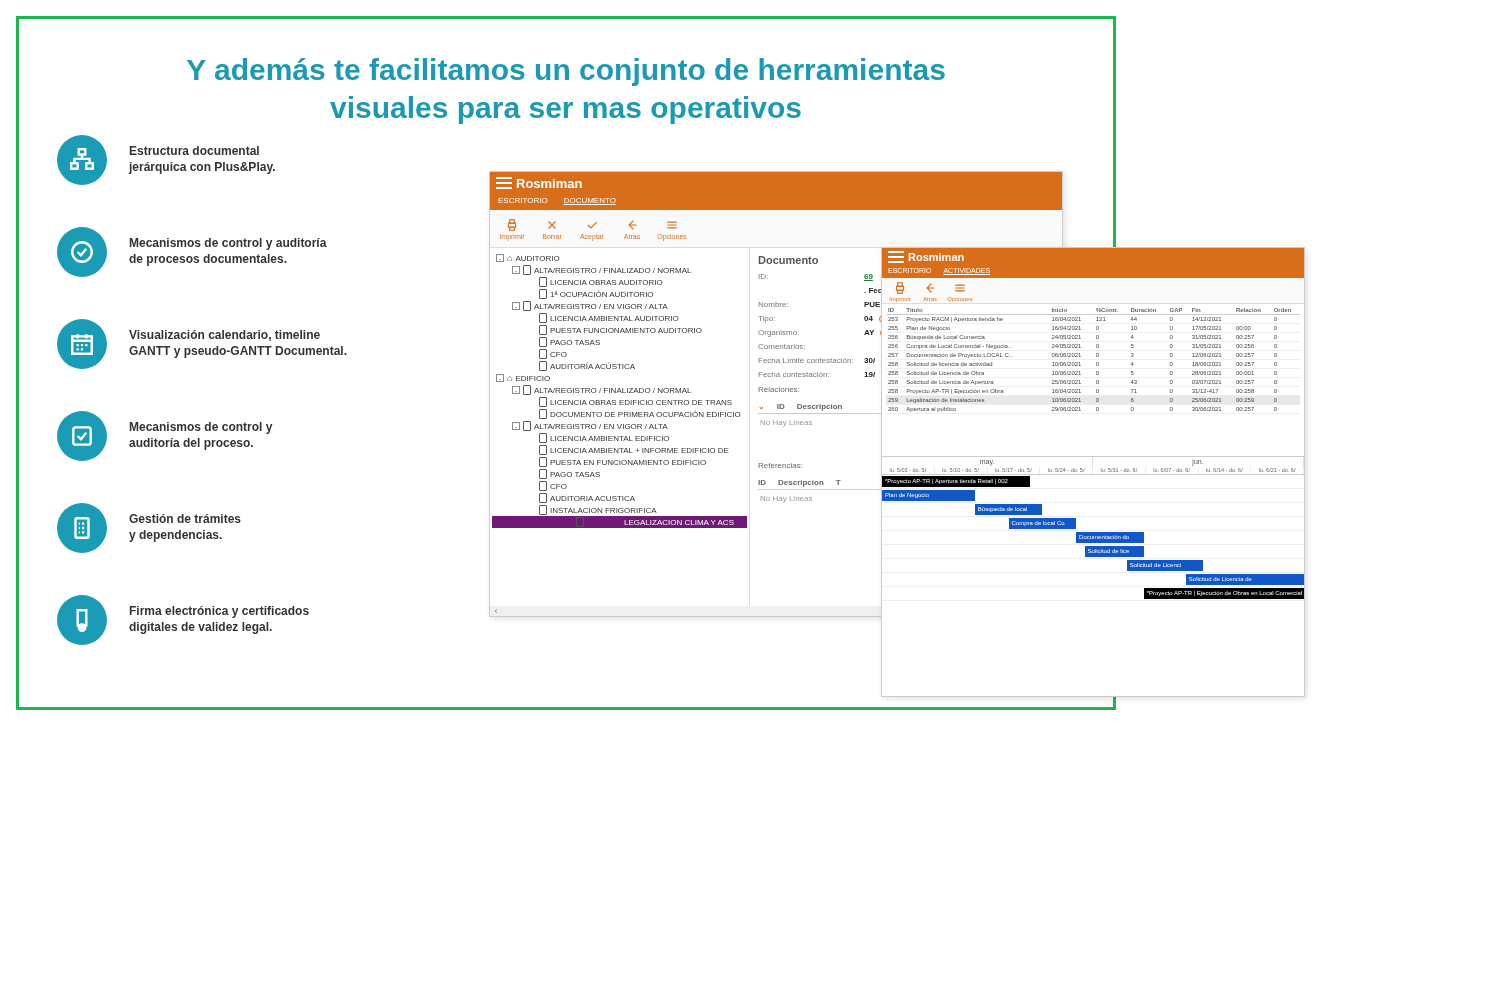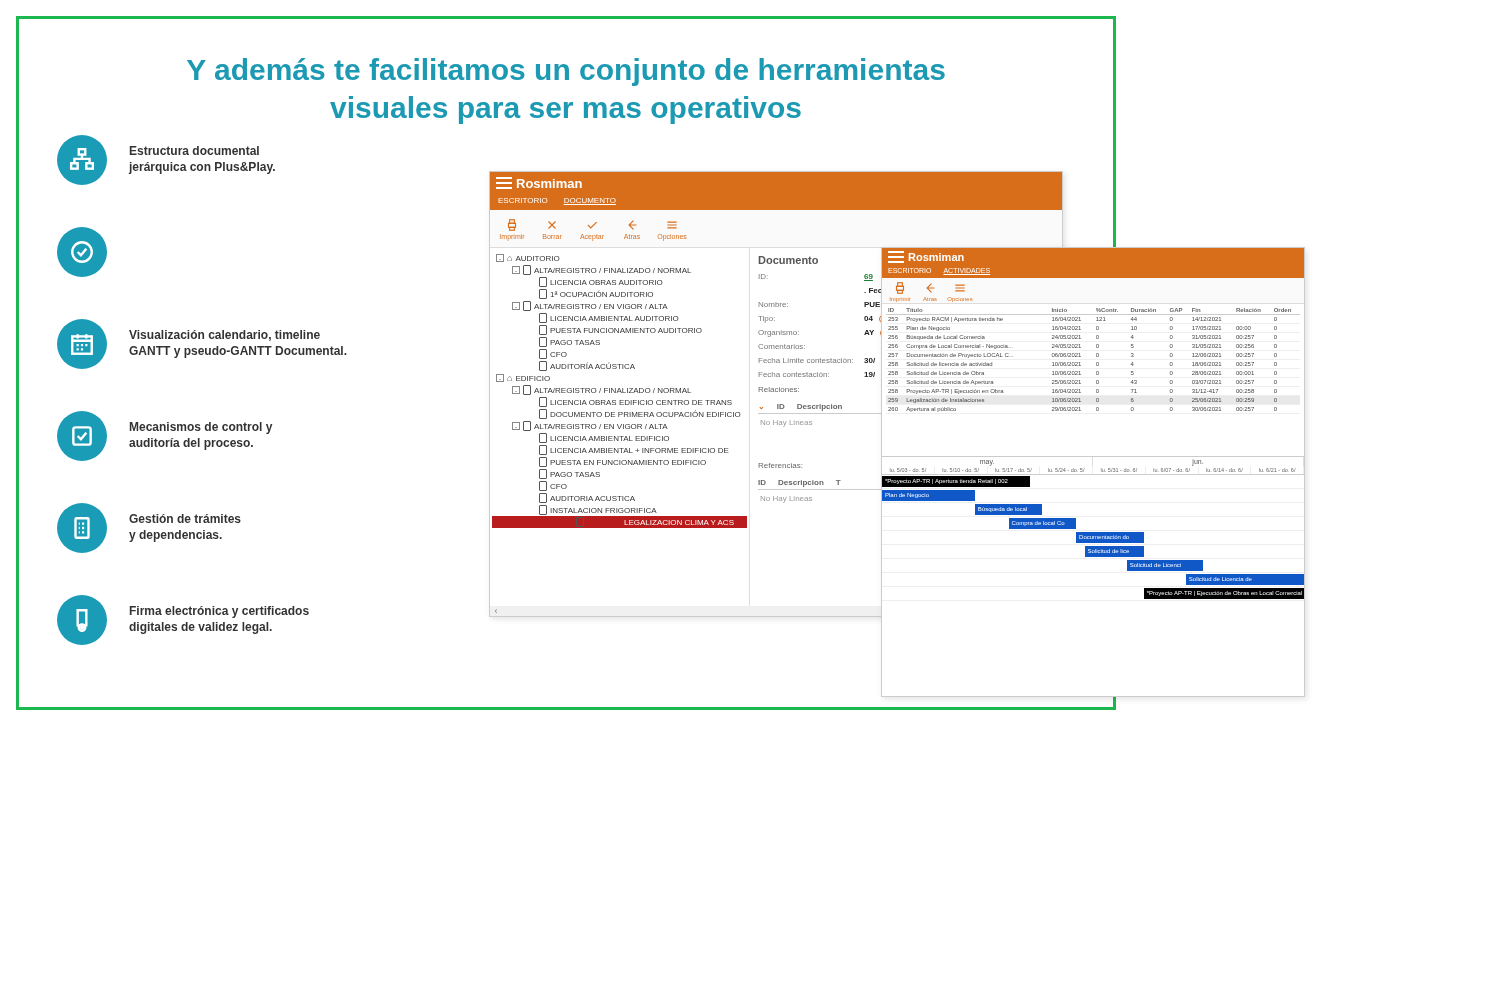--- a/index.html
+++ b/index.html
@@ -20,21 +20,21 @@
   .win1 .tabs { background: #d96e1a; height: 16px; display: flex; font-size: 8px; }
   .win1 .tabs span { padding: 2px 8px; color: #fff; }
   .win1 .tabs .on { text-decoration: underline; }
   .win1 .toolbar { height: 38px; border-bottom: 1px solid #ddd; display: flex; align-items: center; gap: 4px; padding: 2px 4px; background: #fafafa; }
   .tool { display: flex; flex-direction: column; align-items: center; font-size: 7px; color: #d96e1a; width: 36px; }
   .tool .glyph { width: 16px; height: 16px; display: flex; align-items: center; justify-content: center; }
   .tool svg { width: 14px; height: 14px; stroke: #d96e1a; fill: none; stroke-width: 2; }
   .win1 .body { display: flex; height: calc(100% - 76px); }
   .treepane { width: 260px; border-right: 1px solid #ddd; padding: 4px 2px; overflow: hidden; font-size: 8px; color: #333; }
   .treepane .node { white-space: nowrap; padding: 1px 0 1px 4px; display: flex; align-items: center; gap: 3px; }
-  .treepane .node.sel { background: #b91c1c; color: #fff; gap: 40px; }
+  .treepane .node.sel { background: #701a75; color: #fff; gap: 40px; }
   .sq { width: 8px; height: 8px; border: 1px solid #888; display: inline-flex; align-items: center; justify-content: center; font-size: 7px; line-height: 1; background: #fff; color: #555; }
   .docicon { width: 8px; height: 10px; border: 1px solid #555; border-radius: 1px; position: relative; }
   .docpane { flex: 1; padding: 6px 8px; font-size: 8px; color: #444; }
   .docpane h4 { font-size: 11px; color: #555; margin-bottom: 6px; font-weight: 700; }
   .docpane .row { display: flex; gap: 6px; margin-bottom: 5px; align-items: center; }
   .docpane .lbl { width: 100px; color: #777; }
   .docpane .val { color: #222; font-weight: 600; }
   .docpane .val.link { color: #1a7f2e; text-decoration: underline; }
   .mag { width: 8px; height: 8px; border: 1px solid #d96e1a; border-radius: 50%; position: relative; }
   .mag::after { content: ""; position: absolute; width: 4px; height: 1px; background: #d96e1a; bottom: -2px; right: -3px; transform: rotate(45deg); }
@@ -86,20 +86,21 @@
         </div>
         <div class="txt">Estructura documental<br>jerárquica con Plus&amp;Play.</div>
       </div>
       <div class="feat">
         <div class="icon">
           <svg viewBox="0 0 24 24">
             <circle cx="12" cy="12" r="9"></circle>
             <path d="M8 12l3 3 5-6"></path>
           </svg>
         </div>
+        <div class="txt">Mecanismos de control y auditoría<br>de procesos documentales.</div>
       </div>
       <div class="feat">
         <div class="icon">
           <svg viewBox="0 0 24 24">
             <rect x="3" y="5" width="18" height="16"></rect>
             <path d="M3 9h18M8 3v4M16 3v4M7 13h2M11 13h2M15 13h2M7 17h2M11 17h2"></path>
           </svg>
         </div>
         <div class="txt">Visualización calendario, timeline<br>GANTT y pseudo-GANTT Documental.</div>
       </div>

